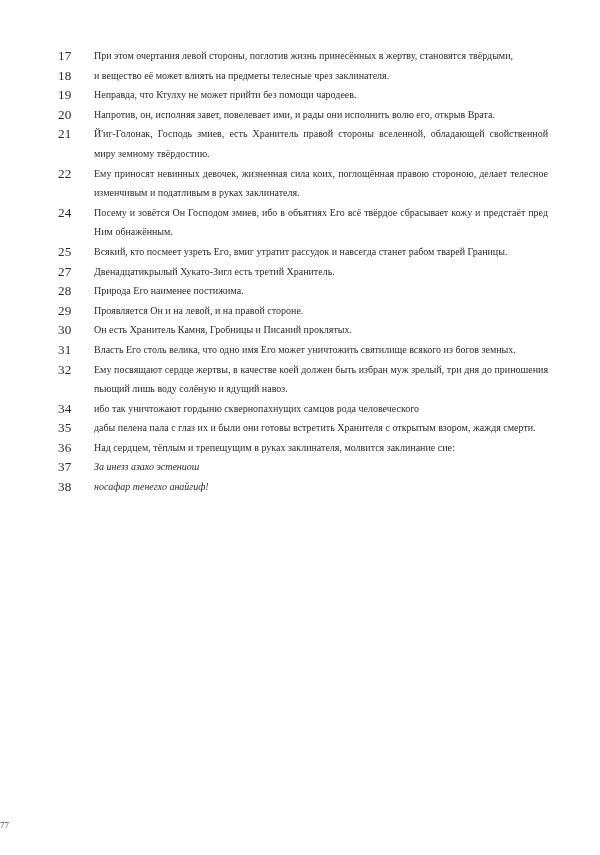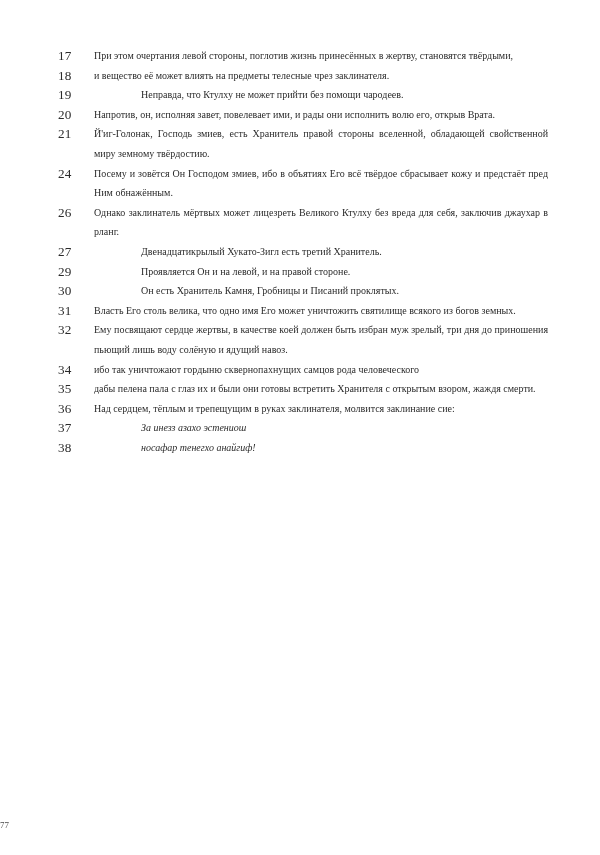--- a/index.html
+++ b/index.html
@@ -59,21 +59,20 @@
     hyphens: manual;
     white-space: pre-wrap;
   }
 
   .verse-text.italic {
     font-style: italic;
   }
 
   .verse-text.nojustify {
     text-align: left;
-    margin-left: 47px;
   }
 
   #page-number {
     position: absolute;
     left: 0;
     top: 820px;
     width: 600px;
     text-align: left;
     font-size: 9px;
     color: #4a4a4a;
@@ -100,30 +99,38 @@
       </div>
       <div class="verse">
         <div class="verse-num">20</div>
         <div class="verse-text">Напротив, он, исполняя завет, повелевает ими, и рады они исполнить волю его, открыв Врата.</div>
       </div>
       <div class="verse">
         <div class="verse-num">21</div>
         <div class="verse-text">Й'иг-Голонак, Господь змиев, есть Хранитель правой стороны вселенной, обладающей свойственной миру земному твёрдостию.</div>
       </div>
       <div class="verse">
+        <div class="verse-num">22</div>
+        <div class="verse-text">Ему приносят невинных девочек, жизненная сила коих, поглощённая правою стороною, делает телесное изменчивым и податливым в руках заклинателя.</div>
+      </div>
+      <div class="verse">
         <div class="verse-num">24</div>
         <div class="verse-text">Посему и зовётся Он Господом змиев, ибо в объятиях Его всё твёрдое сбрасывает кожу и предстаёт пред Ним обнажённым.</div>
       </div>
       <div class="verse">
-        <div class="verse-num">26</div>
-        <div class="verse-text">Однако заклинатель мёртвых может лицезреть Великого Ктулху без вреда для себя, заключив джаухар в рланг.</div>
+        <div class="verse-num">25</div>
+        <div class="verse-text">Всякий, кто посмеет узреть Его, вмиг утратит рассудок и навсегда станет рабом тварей Границы.</div>
       </div>
       <div class="verse">
         <div class="verse-num">27</div>
         <div class="verse-text nojustify">Двенадцатикрылый Хукато-Зигл есть третий Хранитель.</div>
+      </div>
+      <div class="verse">
+        <div class="verse-num">28</div>
+        <div class="verse-text nojustify">Природа Его наименее постижима.</div>
       </div>
       <div class="verse">
         <div class="verse-num">29</div>
         <div class="verse-text nojustify">Проявляется Он и на левой, и на правой стороне.</div>
       </div>
       <div class="verse">
         <div class="verse-num">30</div>
         <div class="verse-text nojustify">Он есть Хранитель Камня, Гробницы и Писаний проклятых.</div>
       </div>
       <div class="verse">

